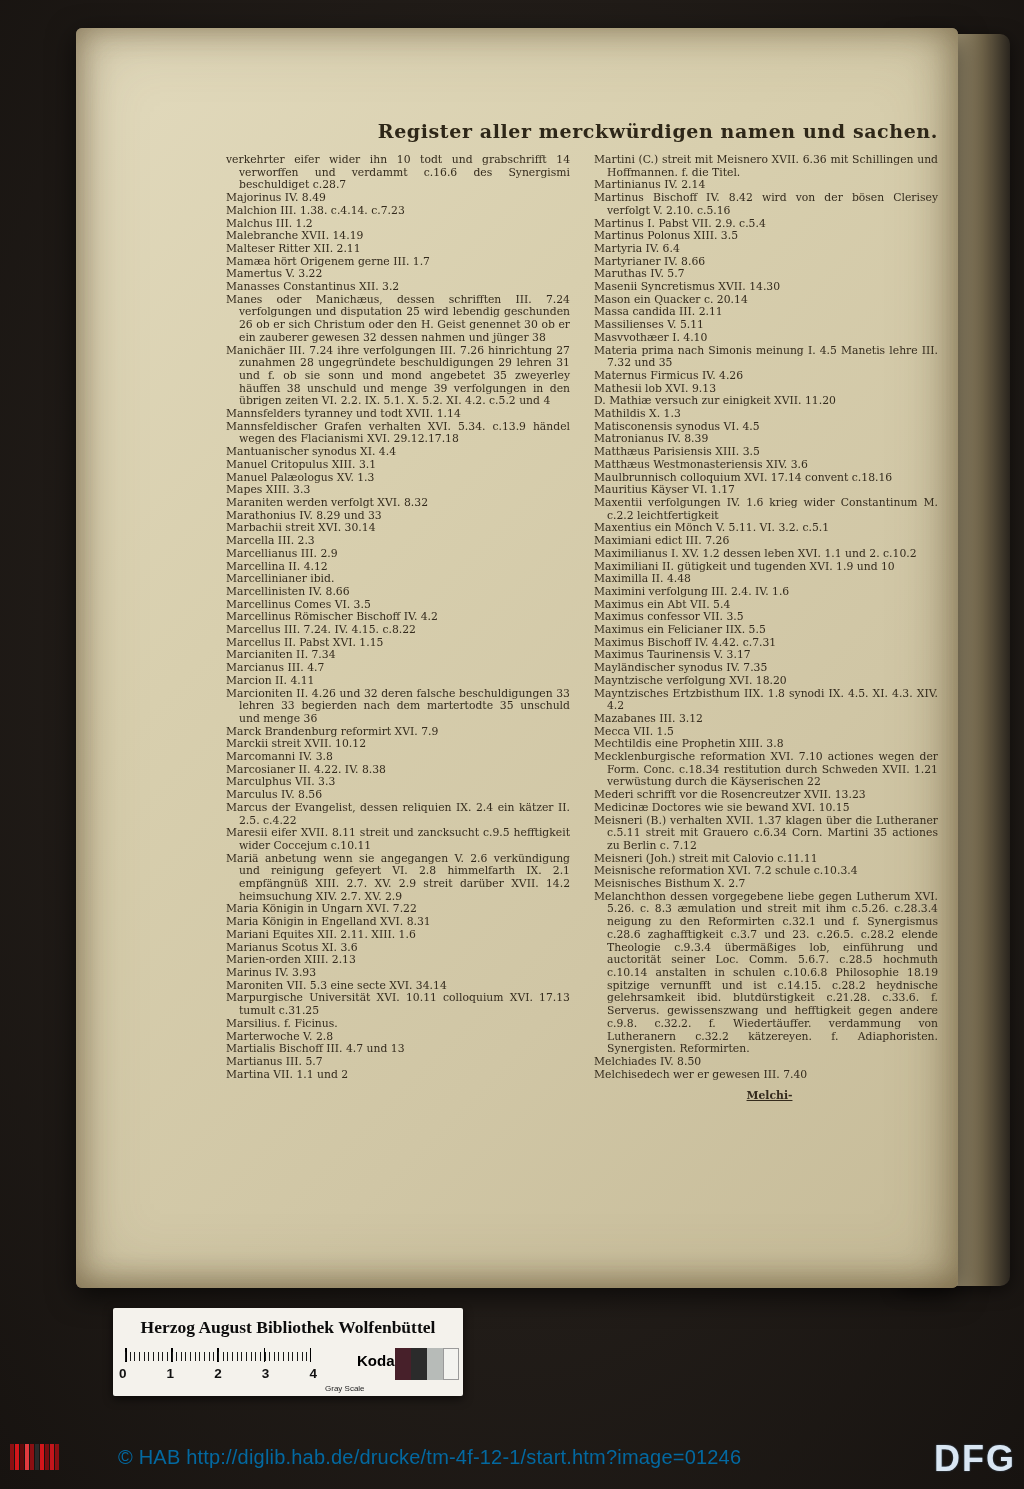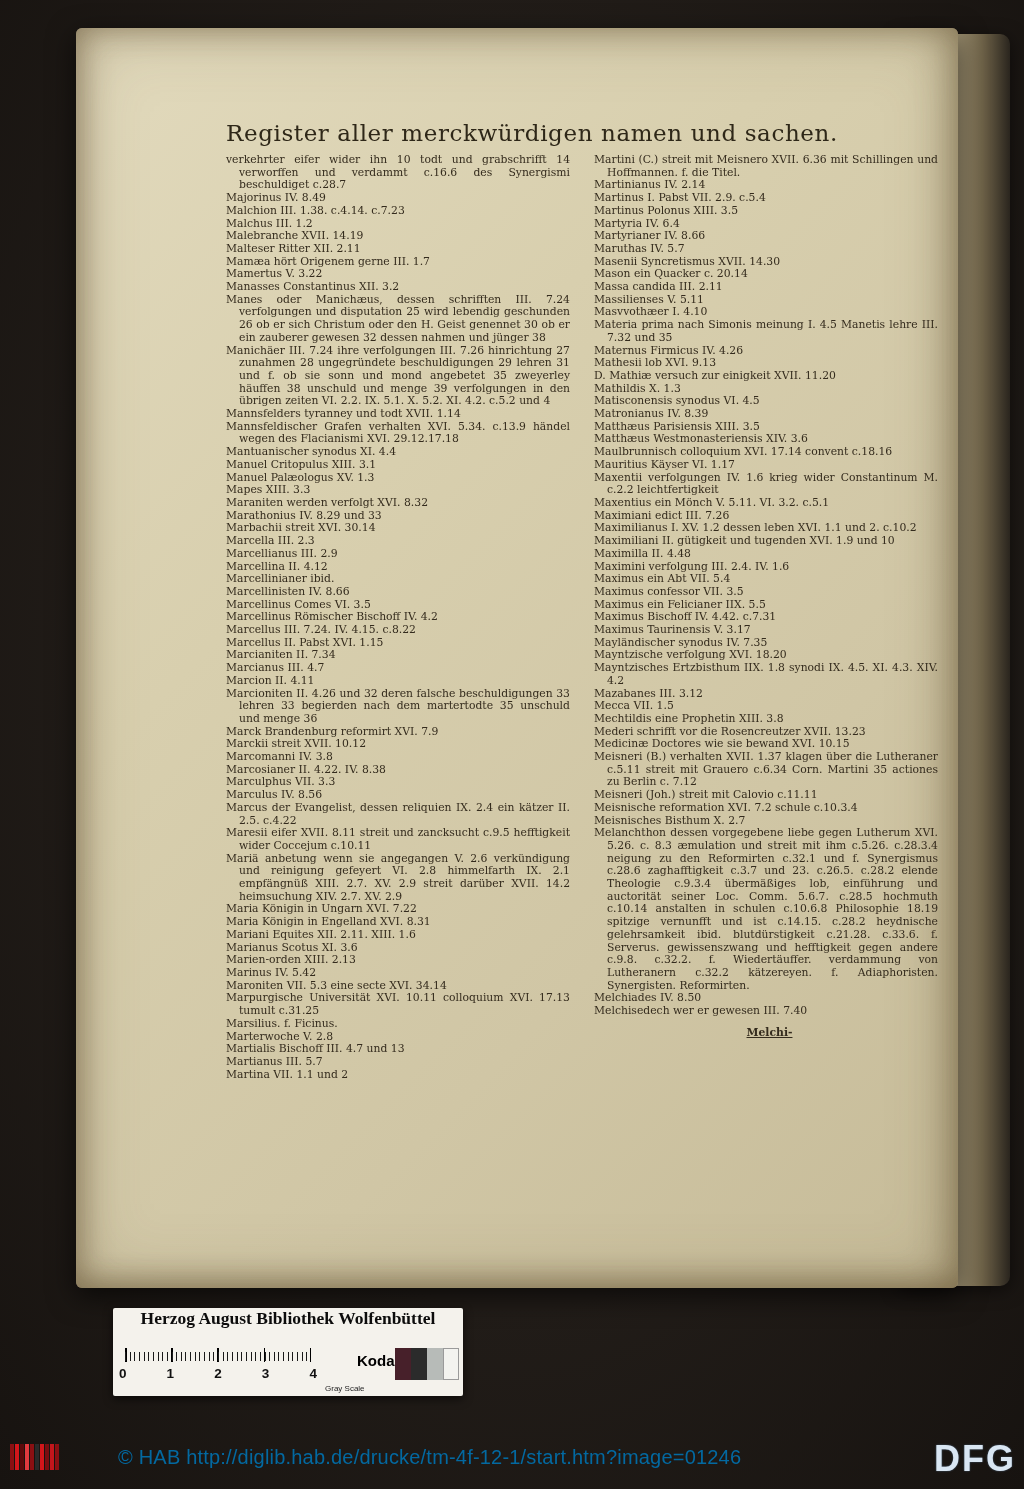--- a/index.html
+++ b/index.html
@@ -20,43 +20,43 @@
     position:absolute;left:76px;top:28px;width:882px;height:1260px;
     background:linear-gradient(135deg,#e2dabd 0%, #d8cfae 35%, #d0c6a5 68%, #c6bb98 100%);
     border-radius:6px;
     box-shadow:0 8px 28px rgba(0,0,0,.65),
       inset 0 0 70px rgba(92,74,44,.28),
       inset -14px 0 34px rgba(80,60,30,.28),
       inset 12px 0 28px rgba(80,60,30,.22),
       inset 0 -10px 24px rgba(80,60,30,.18);
   }
   .page-header{
-    position:absolute;top:92px;left:150px;width:712px;text-align:left;
-    font-weight:400;font-size:23px;letter-spacing:.6px;color:#2e2718;
+    position:absolute;top:92px;left:150px;width:712px;text-align:right;
+    font-weight:700;font-size:19px;letter-spacing:.6px;color:#2e2718;
   }
   .columns{
     position:absolute;top:126px;left:150px;width:712px;display:flex;gap:24px;
   }
   .col{width:351px;color:#342b1d;}
   .entry{
     margin:0;padding-left:13px;text-indent:-13px;
     font-size:10.8px;line-height:12.7px;text-align:justify;
   }
   .catchword{
     text-align:center;padding-right:6px;margin-top:9px;
     text-indent:0;font-weight:600;text-decoration:underline;
   }
   
   .label{
     position:absolute;left:113px;top:1308px;width:350px;height:88px;
     background:#f4f2ec;border-radius:2px;
     box-shadow:0 3px 10px rgba(0,0,0,.6);
   }
   .label-title{
-    text-align:center;font-family:"Liberation Serif",serif;
+    margin-top:9px;text-align:center;font-family:"Liberation Serif",serif;
     font-weight:700;font-size:17.5px;color:#0c0c0c;
   }
   .ticks-mm{
     position:absolute;left:12px;top:44px;width:186px;height:9px;
     background:repeating-linear-gradient(90deg,#1a1a1a 0 1px,transparent 1px 4.65px);
   }
   .ticks-cm{
     position:absolute;left:12px;top:40px;width:188px;height:14px;
     background:repeating-linear-gradient(90deg,#000 0 1.6px,transparent 1.6px 46.2px);
   }
@@ -132,32 +132,33 @@
         <p class="entry">Marculphus VII. 3.3</p>
         <p class="entry">Marculus IV. 8.56</p>
         <p class="entry">Marcus der Evangelist, dessen reliquien IX. 2.4  ein kätzer II. 2.5. c.4.22</p>
         <p class="entry">Maresii eifer XVII. 8.11  streit und zancksucht c.9.5  hefftigkeit wider Coccejum c.10.11</p>
         <p class="entry">Mariä anbetung wenn sie angegangen V. 2.6  verkündigung und reinigung gefeyert VI. 2.8  himmelfarth IX. 2.1  empfängnüß XIII. 2.7. XV. 2.9  streit darüber XVII. 14.2  heimsuchung XIV. 2.7. XV. 2.9</p>
         <p class="entry">Maria Königin in Ungarn XVI. 7.22</p>
         <p class="entry">Maria Königin in Engelland XVI. 8.31</p>
         <p class="entry">Mariani Equites XII. 2.11. XIII. 1.6</p>
         <p class="entry">Marianus Scotus XI. 3.6</p>
         <p class="entry">Marien-orden XIII. 2.13</p>
-        <p class="entry">Marinus IV. 5.42</p>
+        <p class="entry">Marinus IV. 3.93</p>
         <p class="entry">Maroniten VII. 5.3  eine secte XVI. 34.14</p>
         <p class="entry">Marpurgische Universität XVI. 10.11  colloquium XVI. 17.13 tumult c.31.25</p>
         <p class="entry">Marsilius. f. Ficinus.</p>
         <p class="entry">Marterwoche V. 2.8</p>
         <p class="entry">Martialis Bischoff III. 4.7 und 13</p>
         <p class="entry">Martianus III. 5.7</p>
         <p class="entry">Martina VII. 1.1 und 2</p>
       </div>
     <div class="col">
         <p class="entry">Martini (C.) streit mit Meisnero XVII. 6.36  mit Schillingen und Hoffmannen. f. die Titel.</p>
         <p class="entry">Martinianus IV. 2.14</p>
+        <p class="entry">Martinus Bischoff IV. 8.42  wird von der bösen Clerisey verfolgt V. 2.10. c.5.16</p>
         <p class="entry">Martinus I. Pabst VII. 2.9. c.5.4</p>
         <p class="entry">Martinus Polonus XIII. 3.5</p>
         <p class="entry">Martyria IV. 6.4</p>
         <p class="entry">Martyrianer IV. 8.66</p>
         <p class="entry">Maruthas IV. 5.7</p>
         <p class="entry">Masenii Syncretismus XVII. 14.30</p>
         <p class="entry">Mason ein Quacker c. 20.14</p>
         <p class="entry">Massa candida III. 2.11</p>
         <p class="entry">Massilienses V. 5.11</p>
         <p class="entry">Masvvothæer I. 4.10</p>
@@ -183,20 +184,21 @@
         <p class="entry">Maximus confessor VII. 3.5</p>
         <p class="entry">Maximus ein Felicianer IIX. 5.5</p>
         <p class="entry">Maximus Bischoff IV. 4.42. c.7.31</p>
         <p class="entry">Maximus Taurinensis V. 3.17</p>
         <p class="entry">Mayländischer synodus IV. 7.35</p>
         <p class="entry">Mayntzische verfolgung XVI. 18.20</p>
         <p class="entry">Mayntzisches Ertzbisthum IIX. 1.8  synodi IX. 4.5. XI. 4.3. XIV. 4.2</p>
         <p class="entry">Mazabanes III. 3.12</p>
         <p class="entry">Mecca VII. 1.5</p>
         <p class="entry">Mechtildis eine Prophetin XIII. 3.8</p>
+        <p class="entry">Mecklenburgische reformation XVI. 7.10  actiones wegen der Form. Conc. c.18.34  restitution durch Schweden XVII. 1.21  verwüstung durch die Käyserischen 22</p>
         <p class="entry">Mederi schrifft vor die Rosencreutzer XVII. 13.23</p>
         <p class="entry">Medicinæ Doctores wie sie bewand XVI. 10.15</p>
         <p class="entry">Meisneri (B.) verhalten XVII. 1.37  klagen über die Lutheraner c.5.11  streit mit Grauero c.6.34  Corn. Martini 35  actiones zu Berlin c. 7.12</p>
         <p class="entry">Meisneri (Joh.) streit mit Calovio c.11.11</p>
         <p class="entry">Meisnische reformation XVI. 7.2  schule c.10.3.4</p>
         <p class="entry">Meisnisches Bisthum X. 2.7</p>
         <p class="entry">Melanchthon dessen vorgegebene liebe gegen Lutherum XVI. 5.26. c. 8.3  æmulation und streit mit ihm c.5.26. c.28.3.4  neigung zu den Reformirten c.32.1 und f.  Synergismus c.28.6  zaghafftigkeit c.3.7 und 23. c.26.5. c.28.2  elende Theologie c.9.3.4  übermäßiges lob, einführung und auctorität seiner Loc. Comm. 5.6.7. c.28.5  hochmuth c.10.14  anstalten in schulen c.10.6.8  Philosophie 18.19  spitzige vernunfft und ist c.14.15. c.28.2  heydnische gelehrsamkeit ibid.  blutdürstigkeit c.21.28. c.33.6. f. Serverus.  gewissenszwang und hefftigkeit gegen andere c.9.8. c.32.2. f. Wiedertäuffer.  verdammung von Lutheranern c.32.2  kätzereyen. f. Adiaphoristen. Synergisten. Reformirten.</p>
         <p class="entry">Melchiades IV. 8.50</p>
         <p class="entry">Melchisedech wer er gewesen III. 7.40</p>
         <p class="entry catchword">Melchi-</p>

